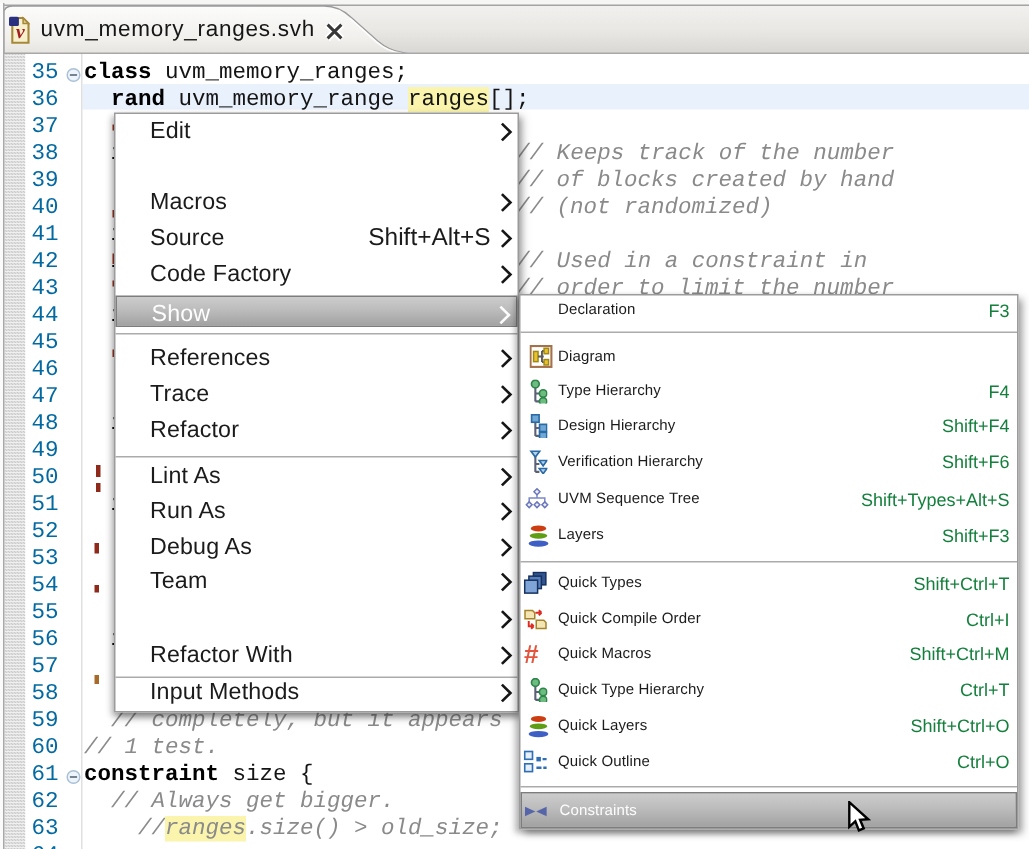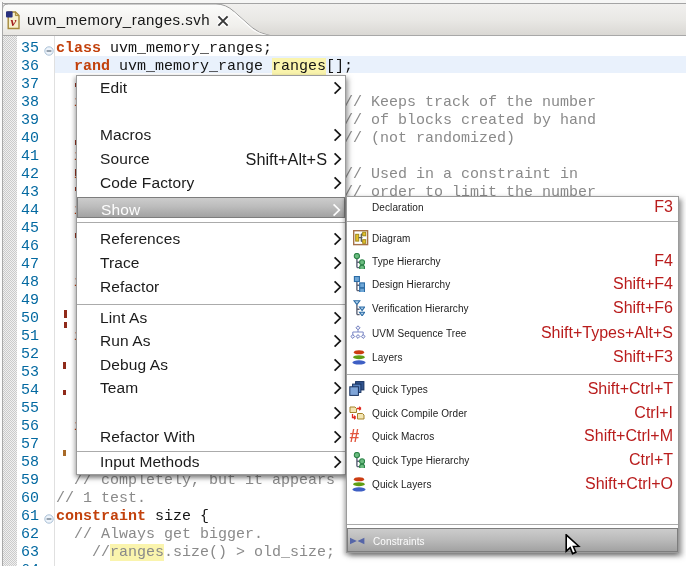--- a/index.html
+++ b/index.html
@@ -25,39 +25,39 @@
 #ruler { position:absolute; left:3px; top:0; width:14px; height:100%;
   background:repeating-conic-gradient(#cbcbcb 0% 25%, #f0f0f0 0% 50%); background-size:2px 2px; }
 #gutter { position:absolute; left:17px; top:0; width:26px; height:100%; background:#ffffff;
   font-family:"Liberation Mono", monospace; font-size:15px; line-height:18px; color:#0369a1;
   text-align:center; white-space:pre; padding-top:3.5px; }
 #foldline { position:absolute; left:53.5px; top:0; width:1px; height:100%; background:#e0e0e0; }
 #curline { position:absolute; left:54.5px; top:20.3px; width:631px; height:17px; background:#e9f1fc; }
 .occ1, .occ2 { background:#faf4ad; }
 #codearea { position:absolute; left:56px; top:3.5px; font-family:"Liberation Mono", monospace;
   font-size:15px; line-height:18px; color:#141414; white-space:pre; }
-.kw { color:#c2410c; font-weight:bold; }
-.cm { color:#8a8a8a; }
+.kw { color:#000000; font-weight:bold; }
+.cm { color:#8a8a8a; font-style:italic; }
 .fold { position:absolute; left:43.8px; }
 
 
 #m1 { position:absolute; left:76px; top:75px; width:270px; height:400px;
   background:#ffffff; border:1px solid #9b9b9b; box-shadow:-2px 2px 4px rgba(0,0,0,0.22), 2px 3px 5px rgba(60,60,60,0.5); }
 #m2 { position:absolute; left:346px; top:196px; width:333px; height:357px;
   background:#ffffff; border:1px solid #9b9b9b; box-shadow:-2.5px 2px 4px rgba(0,0,0,0.28), 3px 3px 5px rgba(60,60,60,0.5); }
 .mi { position:absolute; left:0; width:100%; height:24px; }
 .ml { position:absolute; left:23px; top:50%; transform:translateY(-50%);
   font-size:15.5px; color:#1b1b1b; letter-spacing:0.1px; white-space:nowrap; }
 .ml2 { position:absolute; left:25px; top:50%; transform:translateY(-50%);
   font-size:10px; color:#1b1b1b; letter-spacing:0.1px; white-space:nowrap; }
 .mlw, .mlw2 { color:#fdfdfd; }
 .msc { position:absolute; right:18px; top:50%; transform:translateY(-50%);
   font-size:16.3px; color:#1b1b1b; }
 .msc2 { position:absolute; right:5px; top:50%; transform:translateY(-50%);
-  font-size:16px; color:#b91c1c; }
+  font-size:12px; color:#15803d; }
 .mar { position:absolute; right:3px; top:50%; transform:translateY(-50%); width:9px; height:13px; }
 .mar svg { display:block; }
 .mic { position:absolute; left:2px; top:50%; transform:translateY(-50%); width:16px; height:16px; }
 .mic svg { display:block; }
 .msep { position:absolute; left:0; width:100%; height:1px; background:#ababab; }
 .mhl { position:absolute; left:0; width:100%;
   background:linear-gradient(#cccccc 0%, #bcbcbc 45%, #a2a2a2 100%);
   border:1px solid #7d7d7d; }
 
 #slivers i { position:absolute; display:block; }
@@ -431,20 +431,32 @@
         <span class="mic">
           <svg width="17" height="16" viewBox="0 0 17 16">
             <ellipse cx="10" cy="3.3" rx="5.1" ry="2" fill="#cc3d12"></ellipse>
             <ellipse cx="10" cy="8.2" rx="5.9" ry="1.95" fill="#5f9e14"></ellipse>
             <ellipse cx="10" cy="13.4" rx="6.6" ry="2.1" fill="#3e5fc4"></ellipse>
           </svg>
         </span>
         <span class="ml2">Quick Layers</span>
         <span class="msc2">Shift+Ctrl+O</span>
       </div>
+<div class="mi" style="top:298.8px;height:24px">
+        <span class="mic">
+          <svg width="16" height="16" viewBox="0 0 16 16">
+            <rect x="0.8" y="1" width="5.2" height="5.2" fill="#e7f0fa" stroke="#2f6eb2" stroke-width="1.1"></rect>
+            <rect x="0.8" y="9.2" width="5.2" height="5.2" fill="#e7f0fa" stroke="#2f6eb2" stroke-width="1.1"></rect>
+            <rect x="8.6" y="4.6" width="3" height="3" fill="#2f6eb2"></rect>
+            <path d="M12.7 6.1 H15.4 M8.6 11.8 H12 M13.2 11.8 H15.4" stroke="#2f6eb2" stroke-width="1.6" fill="none"></path>
+          </svg>
+        </span>
+        <span class="ml2">Quick Outline</span>
+        <span class="msc2">Ctrl+O</span>
+      </div>
 <div class="msep" style="top:23.6px"></div>
 <div class="msep" style="top:177.3px"></div>
 <div class="msep" style="top:327.0px"></div>
 <div class="mhl" style="top:330.5px;height:24px">
         <div class="mi" style="top:0;height:24px">
           <span class="mic">
             <svg width="16" height="16" viewBox="0 0 16 16">
               <path d="M0 4.8 L6.9 8 L0 11.2 Z" fill="#5565a8"></path>
               <path d="M13.5 4.8 L6.6 8 L13.5 11.2 Z" fill="#5565a8" transform="translate(0.9 0)"></path>
             </svg>

